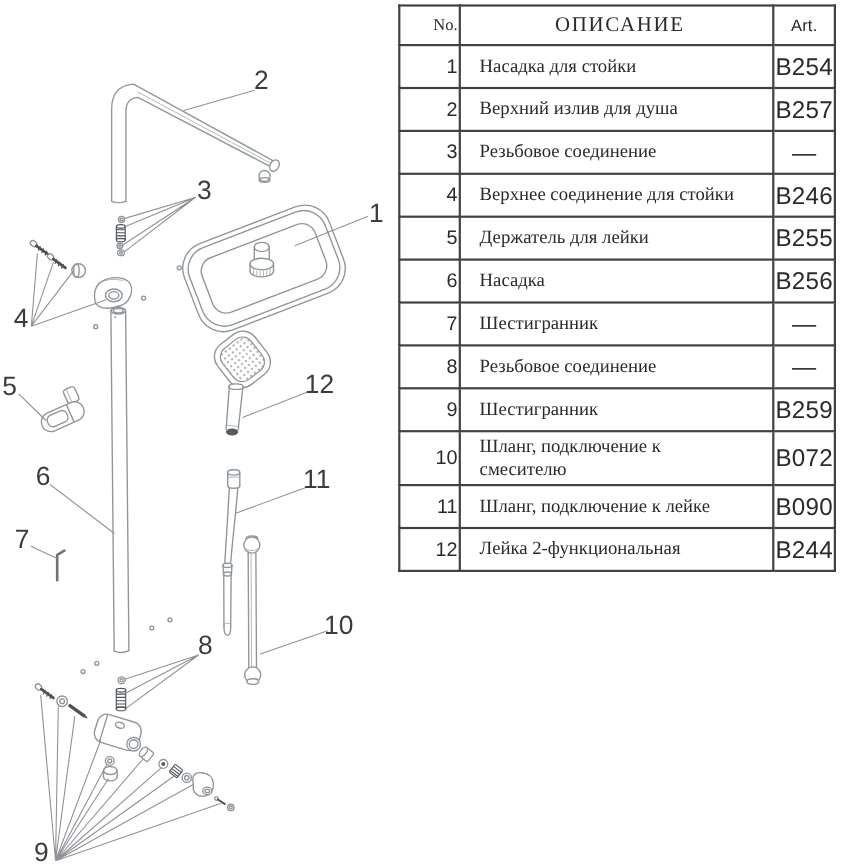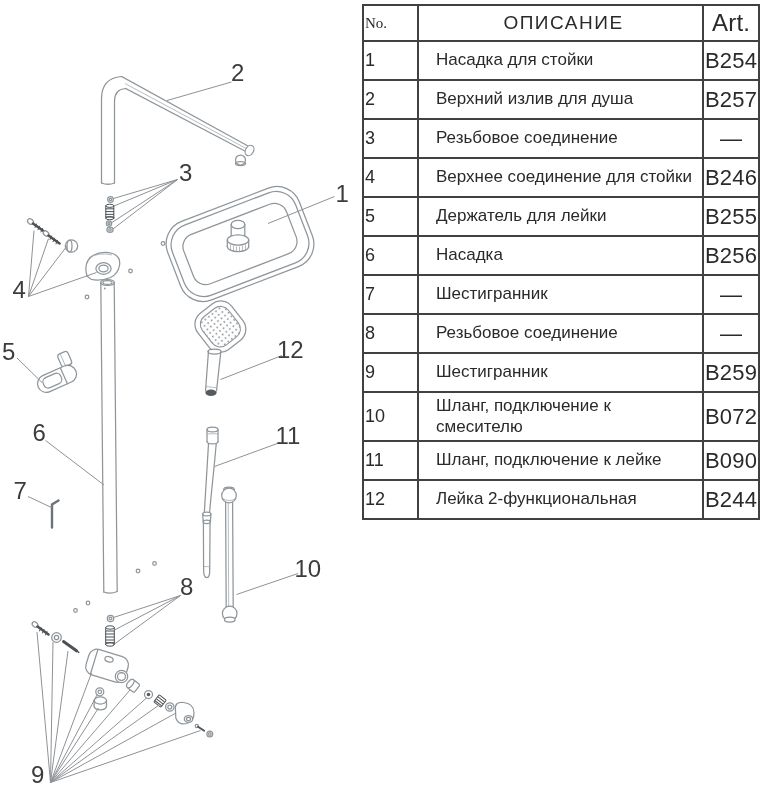--- a/index.html
+++ b/index.html
@@ -8,29 +8,29 @@
     position: relative; width: 767px; height: 785px; background: #ffffff;
     overflow: hidden; font-family: "Liberation Sans", sans-serif;
   }
   .diagram { position: absolute; left: 0; top: 0; }
 
   .parts {
     position: absolute; left: 362px; top: 4px;
     border-collapse: collapse; table-layout: fixed; color: #2a2a2a;
   }
   .parts td { border: 2px solid #414141; vertical-align: middle; overflow: hidden; }
-  .c-no  { width: 55px; text-align: left; font-size: 18px; border-radius: 18px; }
-  .c-desc{ width: 285px; padding: 2px 0 2px 17px; font-size: 17px; white-space: pre-line; line-height: 1.18; }
+  .c-no  { width: 55px; text-align: right; font-size: 18px; border-radius: 18px; }
+  .c-desc{ width: 285px; padding: 2px 0 2px 17px; font-size: 17px; white-space: pre-line; line-height: 1.18; font-family: Liberation Serif, serif; }
   .c-art { width: 54px; text-align: center; font-size: 22px; letter-spacing: 0.2px; }
   tr.r    { height: 39px; }
   tr.hdr  { height: 36px; }
   tr.tall { height: 49px; }
   .hdr-no  { font-family: "Liberation Serif", serif; font-size: 15px; }
   .hdr-desc{ text-align: center; font-size: 19px; letter-spacing: 1.5px; padding-left: 6px; }
-  .hdr-art { font-size: 24px; margin-left: 44px; }
+  .hdr-art { font-size: 15px; margin-left: 44px; }
 
   
   .ln  { stroke: #8f969b; stroke-width: 1.25; fill: none; stroke-linecap: round; }
   .lnf { stroke: #8f969b; stroke-width: 1.25; fill: #ffffff; }
   .thin{ stroke: #9aa1a6; stroke-width: 0.7; fill: none; }
   .dk  { stroke: #4d5256; fill: none; stroke-linecap: round; }
   .dkf { stroke: #4d5256; fill: #ffffff; }
   .leader { stroke: #8e9296; stroke-width: 1; fill: none; }
   .lbl { font-family: "Liberation Sans", sans-serif; font-size: 24px; fill: #3a3c3e; }
 </style>

